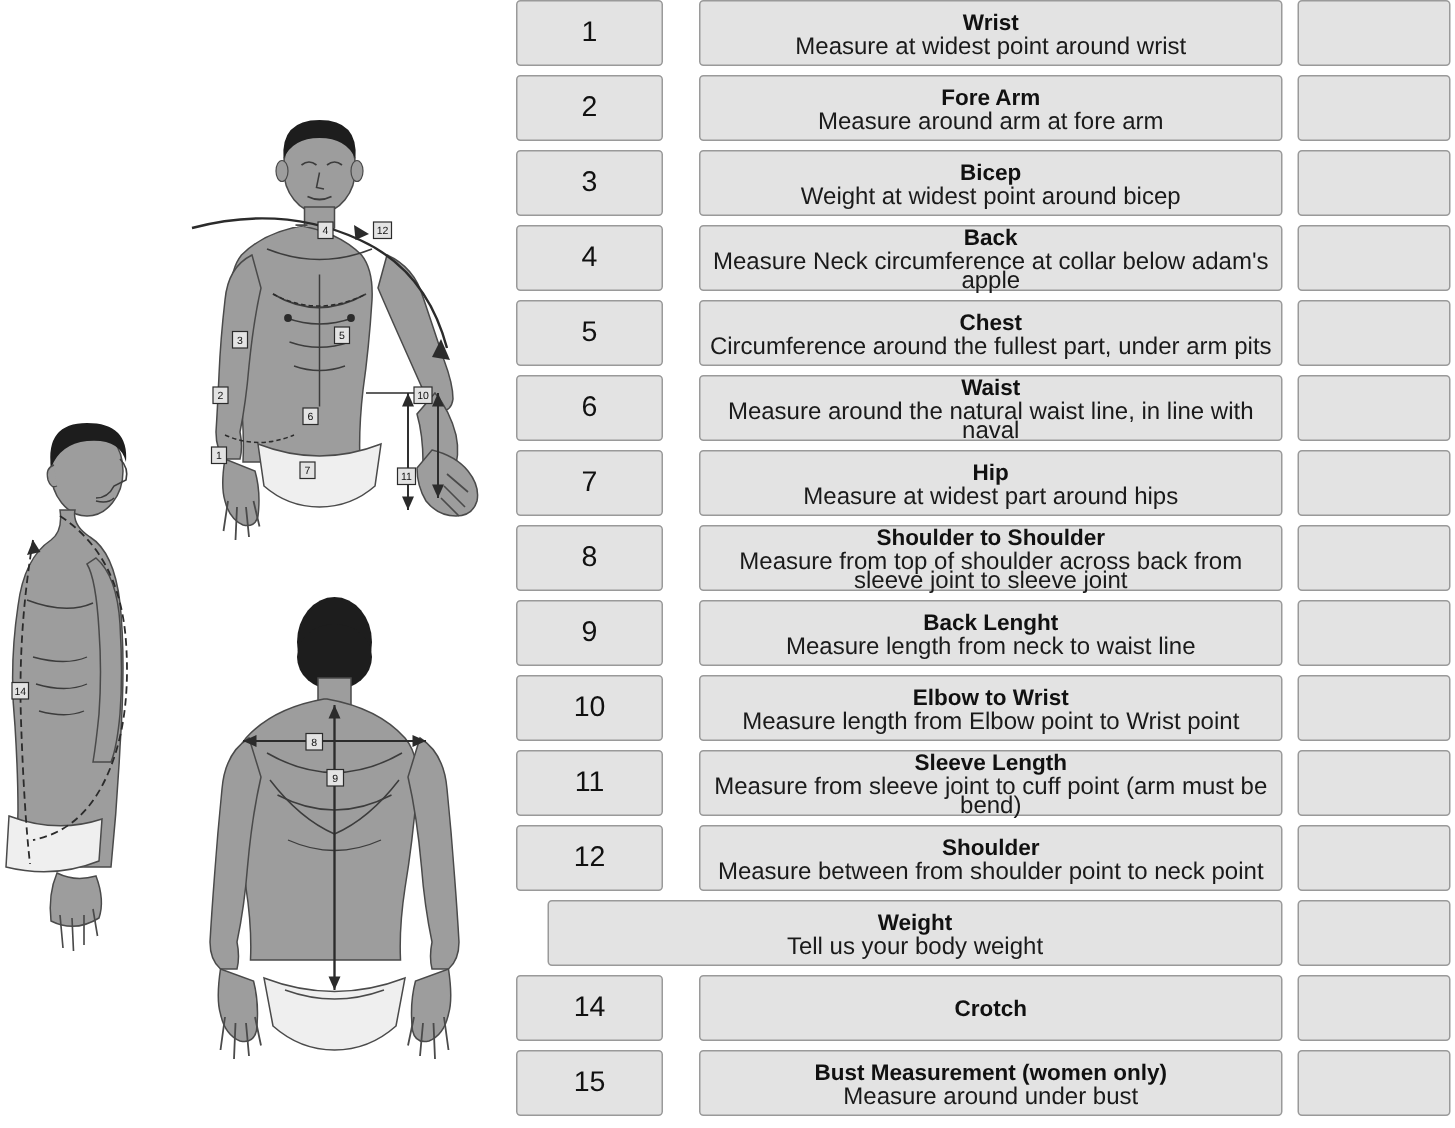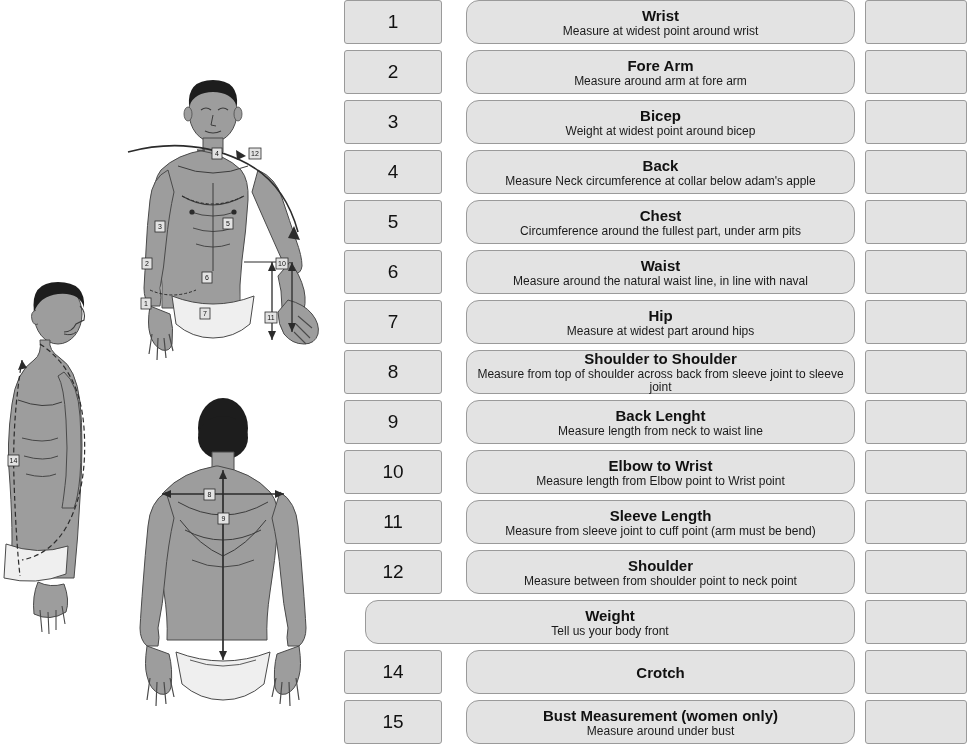--- a/index.html
+++ b/index.html
@@ -48,37 +48,37 @@
     align-items: center;
     justify-content: center;
     font-size: 19px;
     color: #111;
   }
   .desc-cell {
     flex: 1;
     margin-left: 24px;
     background: #e3e3e3;
     border: 1px solid #9a9a9a;
-    border-radius: 13px;
+    border-radius: 3px;
     display: flex;
     flex-direction: column;
     align-items: center;
     justify-content: center;
     text-align: center;
     padding: 0 4px;
     box-sizing: border-box;
   }
   .desc-title {
     font-size: 15px;
     font-weight: bold;
     color: #111;
     line-height: 17px;
   }
   .desc-sub {
-    font-size: 12px;
+    font-size: 16px;
     color: #1a1a1a;
     line-height: 13px;
     margin-top: 1px;
   }
   .input-cell {
     width: 100px;
     margin-left: 10px;
     margin-right: 3px;
     background: #e3e3e3;
     border: 1px solid #9a9a9a;
@@ -365,21 +365,21 @@
       <div class="num-cell">12</div>
       <div class="desc-cell">
         <div class="desc-title">Shoulder</div>
         <div class="desc-sub">Measure between from shoulder point to neck point</div>
       </div>
       <div class="input-cell"><input type="text" placeholder="" style=""></div>
     </div>
     <div class="row">
       <div class="desc-cell">
         <div class="desc-title">Weight</div>
-        <div class="desc-sub">Tell us your body front</div>
+        <div class="desc-sub">Tell us your body weight</div>
       </div>
       <div class="input-cell"><input type="text" placeholder="" style=""></div>
     </div>
     <div class="row">
       <div class="num-cell">14</div>
       <div class="desc-cell">
         <div class="desc-title">Crotch</div>
       </div>
       <div class="input-cell"><input type="text" placeholder="" style=""></div>
     </div>

